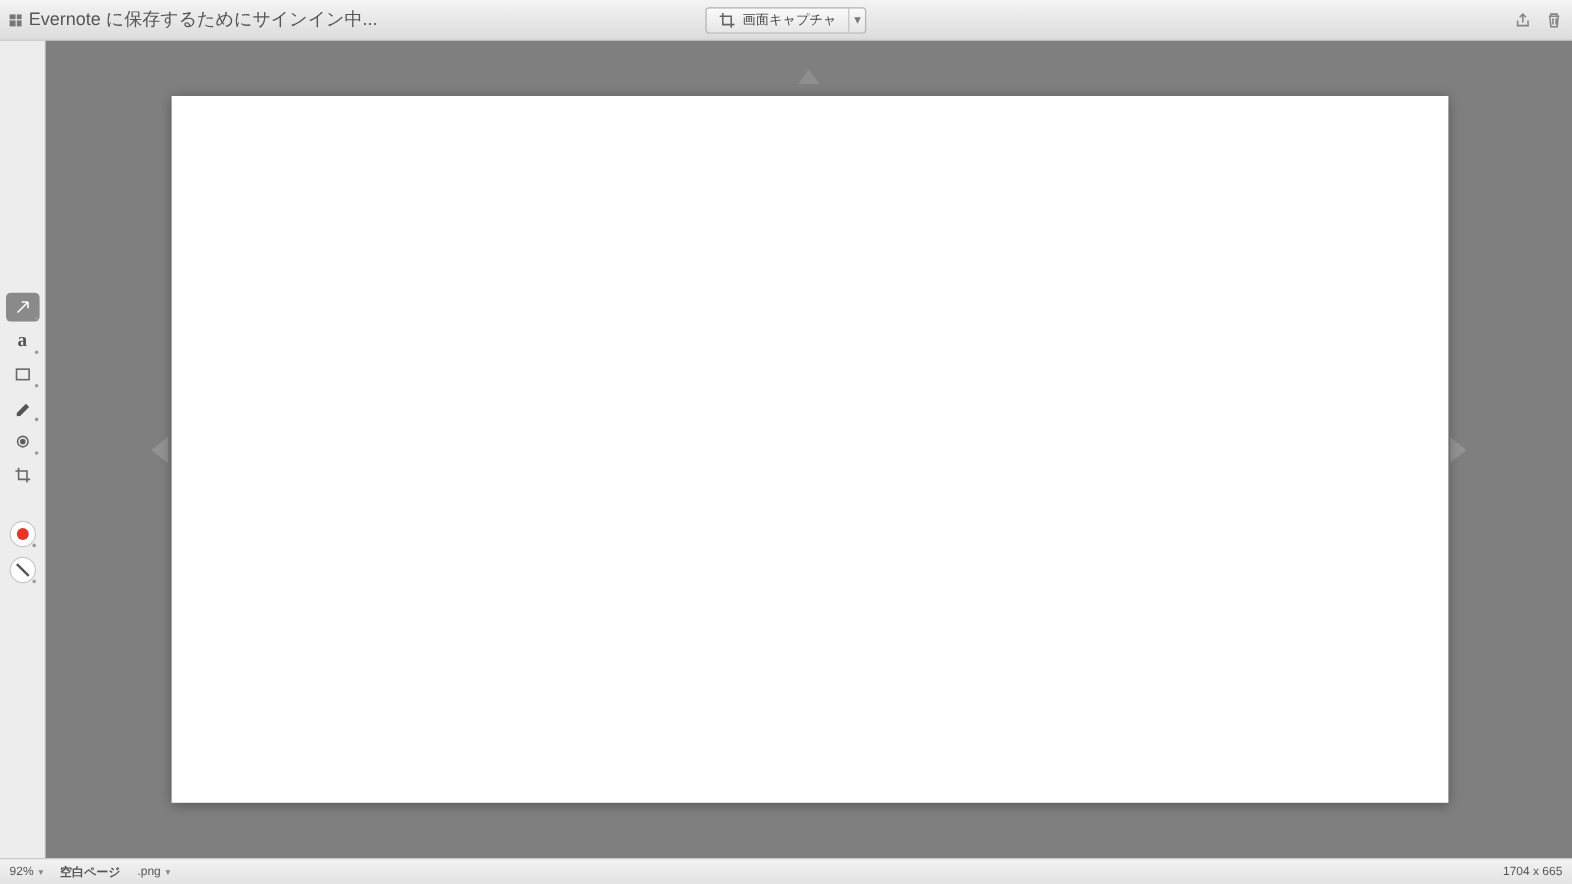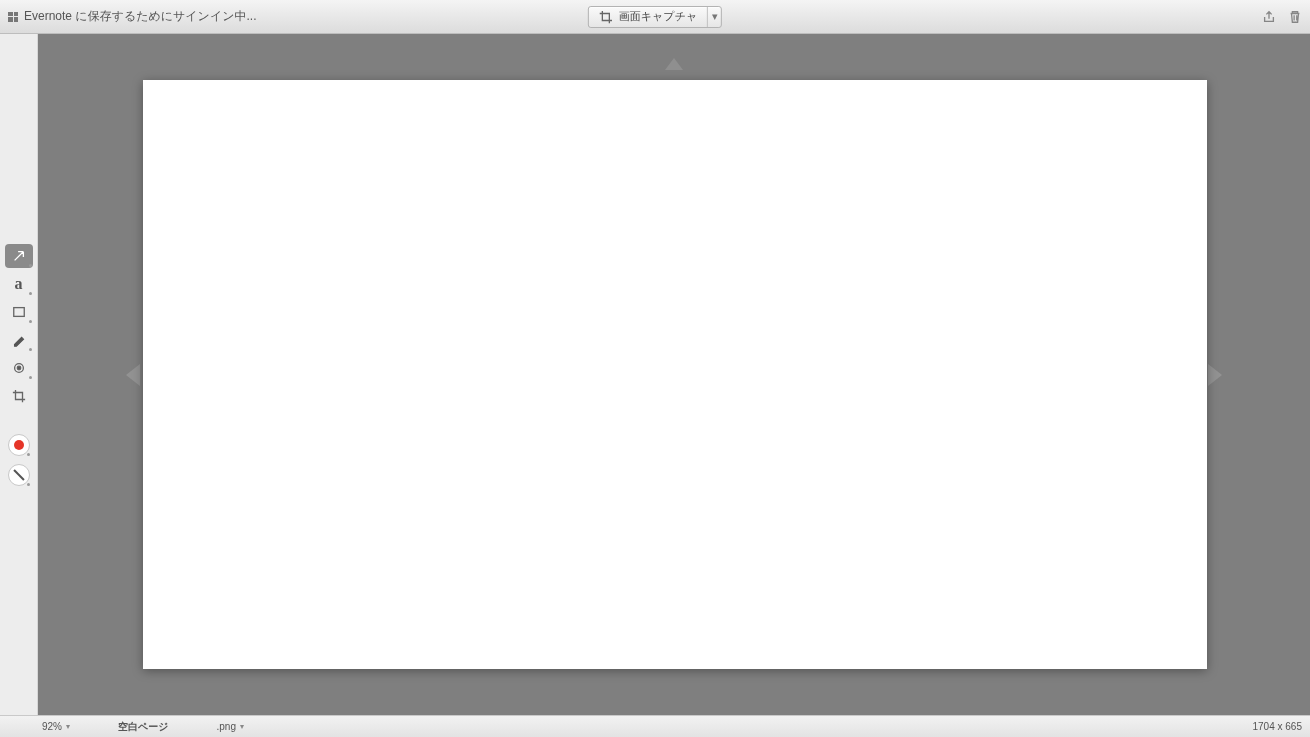--- a/index.html
+++ b/index.html
@@ -6,21 +6,21 @@
   *{box-sizing:border-box;}
   
   .topbar{position:absolute;left:0;top:0;right:0;height:34px;
       background:linear-gradient(#f4f4f4,#dcdcdc);border-bottom:1px solid #bdbdbd;
       display:flex;align-items:center;padding:0 8px;}
   .topbar .left{display:flex;align-items:center;gap:6px;}
   .topbar .center{position:absolute;left:50%;transform:translateX(-50%);display:flex;}
   .topbar .right{margin-left:auto;display:flex;align-items:center;gap:12px;}
   .grid-icon{width:10px;height:10px;display:grid;grid-template-columns:1fr 1fr;grid-template-rows:1fr 1fr;gap:1px;}
   .grid-icon span{background:#777;}
-  .title-text{font-size:12px;color:#555;}
+  .title-text{font-size:15px;color:#555;}
   .cap-btn{display:flex;align-items:center;border:1px solid #b3b3b3;border-radius:3px;background:linear-gradient(#fafafa,#e6e6e6);height:22px;overflow:hidden;box-shadow:0 1px 0 rgba(255,255,255,.6) inset;}
   .cap-btn .main{display:flex;align-items:center;gap:6px;padding:0 10px;height:100%;cursor:pointer;}
   .cap-btn .caret{width:14px;height:100%;display:flex;align-items:center;justify-content:center;border-left:1px solid #c0c0c0;color:#777;cursor:pointer;}
   .ic{display:inline-flex;align-items:center;justify-content:center;}
   .svgico{width:14px;height:14px;stroke:#666;fill:none;stroke-width:1.5;}
   .right .ibtn{cursor:pointer;opacity:.75;}
   
   .lefttool{position:absolute;left:0;top:34px;bottom:22px;width:38px;background:#ededed;border-right:1px solid #d7d7d7;
       display:flex;flex-direction:column;align-items:center;padding-top:210px;gap:4px;}
   .tool{width:28px;height:24px;display:flex;align-items:center;justify-content:center;border-radius:4px;position:relative;cursor:pointer;}
@@ -35,21 +35,21 @@
   
   .stage{position:absolute;left:38px;right:0;top:34px;bottom:22px;background:#7f7f7f;}
   .stage::before,.stage::after{content:"";position:absolute;top:0;bottom:0;width:50%;}
   .canvas{position:absolute;left:105px;top:46px;width:1064px;height:589px;background:#fff;box-shadow:0 2px 10px rgba(0,0,0,.35);}
   .stage .nav{position:absolute;top:50%;width:14px;height:22px;transform:translateY(-50%);opacity:.15;cursor:pointer;}
   .stage .nav.left{left:88px;}
   .stage .nav.right{right:88px;}
   .stage .top-tri{position:absolute;left:50%;top:24px;transform:translateX(-50%);opacity:.12;width:18px;height:12px;cursor:pointer;}
   
   .bottombar{position:absolute;left:0;right:0;bottom:0;height:22px;background:linear-gradient(#f2f2f2,#e3e3e3);border-top:1px solid #c9c9c9;display:flex;align-items:center;padding:0 8px;font-size:10px;color:#555;}
-  .bottombar .seg{display:flex;align-items:center;gap:2px;margin-right:14px;cursor:pointer;margin-left:34px;}
+  .bottombar .seg{display:flex;align-items:center;gap:2px;margin-right:14px;cursor:pointer;}
   .bottombar .caret{font-size:8px;color:#888;margin-left:2px;}
   .bottombar .dim{margin-left:auto;color:#555;}
 </style>
 </head>
 <body>
 
 <div class="topbar">
   <div class="left">
     <div class="grid-icon">
         <span></span>

